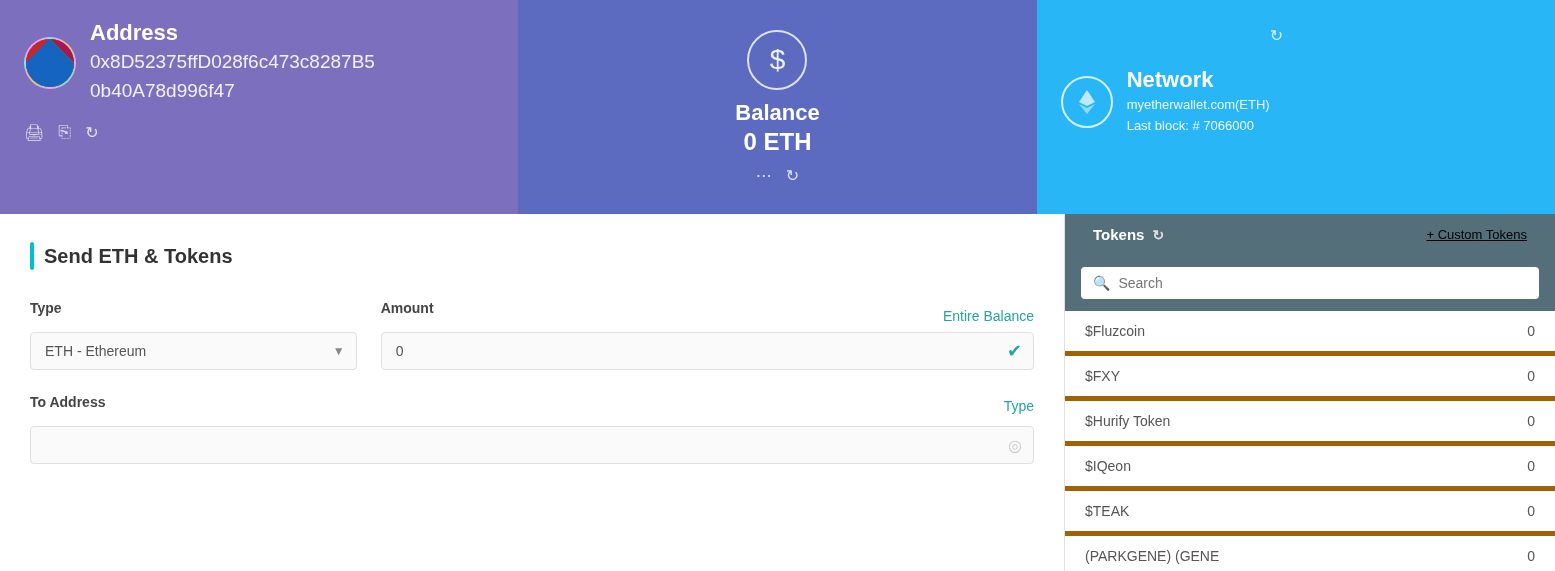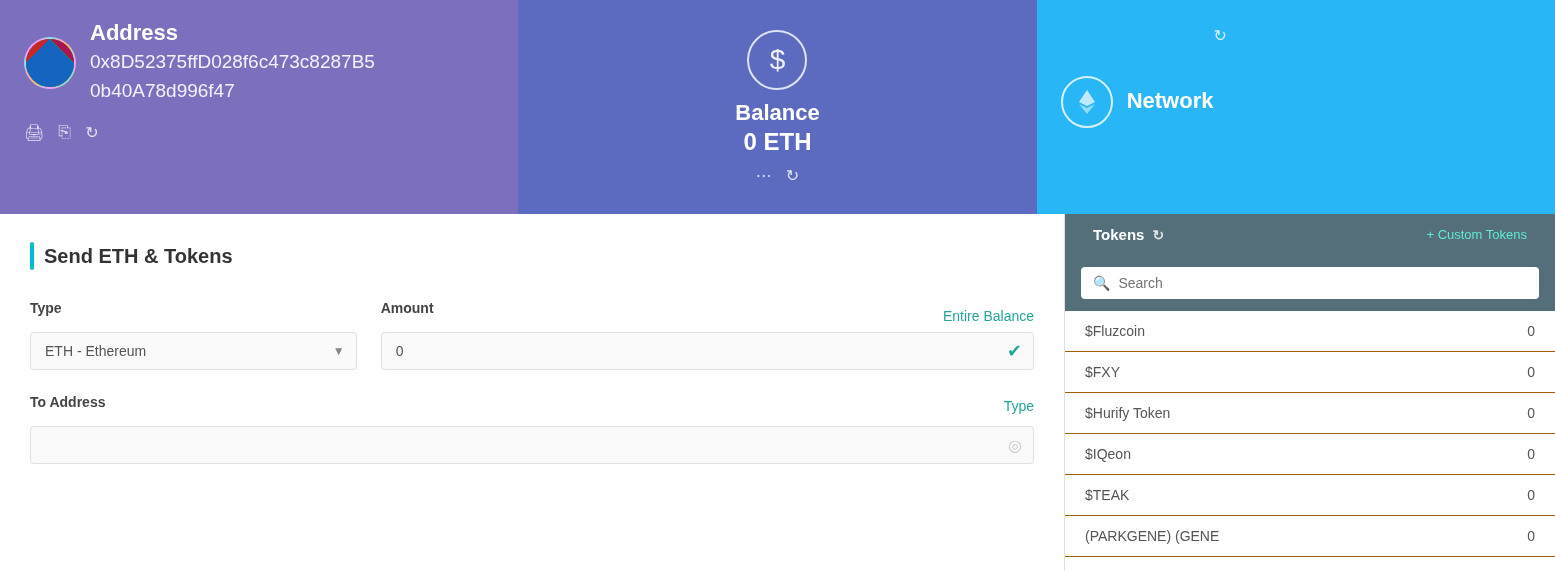--- a/index.html
+++ b/index.html
@@ -230,21 +230,21 @@
     .tokens-header {
       background: #546E7A;
       padding: 12px 28px;
       display: flex;
       justify-content: space-between;
       align-items: center;
       color: white;
     }
     .tokens-title { font-size: 15px; font-weight: bold; display: flex; align-items: center; gap: 8px; }
     .refresh-icon-small { font-size: 14px; color: rgba(255,255,255,0.8); cursor: pointer; }
-    .custom-tokens-link { color: #5eead4; font-size: 13px; cursor: pointer; }
+    .custom-tokens-link { color: #000000; font-size: 13px; cursor: pointer; text-decoration: underline; }
 
     .search-wrapper {
       padding: 12px 16px;
       background: #546E7A;
     }
     .search-box {
       display: flex;
       align-items: center;
       background: white;
       border-radius: 4px;
@@ -260,21 +260,21 @@
       flex: 1;
       background: transparent;
     }
 
     .tokens-list { flex: 1; overflow-y: auto; }
     .token-row {
       display: flex;
       justify-content: space-between;
       align-items: center;
       padding: 12px 20px;
-      border-bottom: 1px solid #a16207;
+      border-bottom: 5px solid #a16207;
     }
     .token-name { color: #555; font-size: 14px; }
     .token-amount { color: #555; font-size: 14px; }
 
     .tokens-footer {
       display: flex;
       justify-content: center;
       padding: 10px;
       border-top: 1px solid #f0f0f0;
     }
@@ -320,20 +320,24 @@
   <div class="card-network">
     <div class="card-network-top">
       <div class="network-icon">
         <svg width="30" height="30" viewBox="0 0 30 30" fill="none">
           <polygon points="15,3 23,15 15,19 7,15" fill="rgba(255,255,255,0.7)"></polygon>
           <polygon points="15,21 23,17 15,27 7,17" fill="rgba(255,255,255,0.5)"></polygon>
         </svg>
       </div>
       <div>
         <div class="card-title">Network</div>
+        <div class="network-info">
+          <div>myetherwallet.com(ETH)</div>
+          <div>Last block: # 7066000</div>
+        </div>
       </div>
     </div>
     <div class="network-icons">
       <span class="card-icon">↻</span>
     </div>
   </div>
 </div>
 
 <div class="main-content">
 

